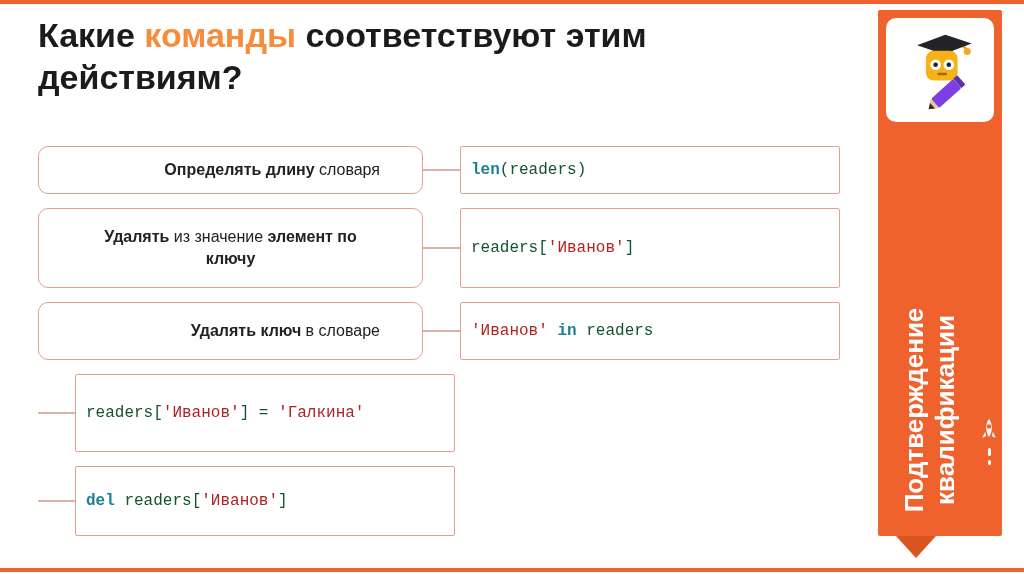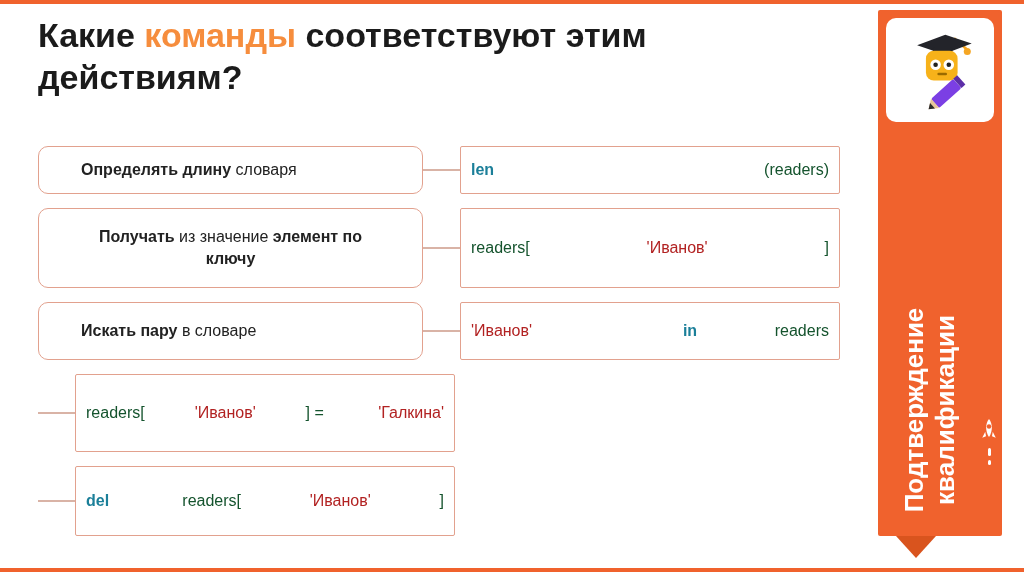--- a/index.html
+++ b/index.html
@@ -18,31 +18,31 @@
   }
   .top-line{position:absolute;top:0;left:0;right:0;height:4px;background:var(--accent);}
   .bottom-line{position:absolute;bottom:2px;left:0;right:0;height:4px;background:var(--accent);}
   .title{position:absolute;left:38px;top:14px;width:780px;margin:0;
     font-size:34px;font-weight:700;line-height:1.24;color:#1b1b1b;}
   .title .hl{color:var(--title-highlight);}
   .rows{position:absolute;left:38px;top:146px;width:802px;display:flex;flex-direction:column;gap:14px;}
   .row{display:flex;align-items:stretch;}
   .action-box{
     width:385px;box-sizing:border-box;border:1px solid var(--box-border);border-radius:10px;
-    display:flex;align-items:center;justify-content:flex-start;text-align:center;
+    display:flex;align-items:center;justify-content:flex-end;text-align:center;
     padding:6px 42px;font-size:16px;line-height:1.35;color:#222;background:#fff;
   }
   .action-box .seg{display:inline;}
   .b{font-weight:700;}
   .connector{align-self:center;width:37px;height:2px;background:var(--connector);flex:none;}
   .code-box{
     width:380px;box-sizing:border-box;border:1px solid var(--box-border);border-radius:2px;
-    display:flex;align-items:center;justify-content:space-between;text-align:center;
+    display:flex;align-items:center;justify-content:flex-start;text-align:center;
     padding:10px 10px;background:#fff;
-    font-family:Liberation Sans, sans-serif;font-size:16px;color:#222;
+    font-family:Liberation Mono, monospace;font-size:16px;color:#222;
     white-space:pre;
   }
   .tok-kw{color:var(--keyword);font-weight:600;}
   .tok-str{color:var(--string);}
   .tok-plain{color:#14532d;}
   .row:nth-child(1) .action-box,.row:nth-child(1) .code-box{min-height:48px;}
   .row:nth-child(2) .action-box,.row:nth-child(2) .code-box{min-height:80px;}
   .row:nth-child(3) .action-box,.row:nth-child(3) .code-box{min-height:58px;}
   .row:nth-child(4) .action-box,.row:nth-child(4) .code-box{min-height:78px;}
   .row:nth-child(5) .action-box,.row:nth-child(5) .code-box{min-height:70px;}
@@ -72,28 +72,28 @@
   <div class="rows">
       <div class="row">
         <div class="action-box">
           <div><span class="seg b">Определять длину</span><span class="seg"> словаря</span></div>
         </div>
         <div class="connector"></div>
         <div class="code-box"><span class="tok-kw">len</span><span class="tok-plain">(readers)</span></div>
       </div>
       <div class="row">
         <div class="action-box">
-          <div><span class="seg b">Получать</span><span class="seg"> из значение </span><span class="seg b">элемент по ключу</span></div>
+          <div><span class="seg b">Удалять</span><span class="seg"> из значение </span><span class="seg b">элемент по ключу</span></div>
         </div>
         <div class="connector"></div>
         <div class="code-box"><span class="tok-plain">readers[</span><span class="tok-str">'Иванов'</span><span class="tok-plain">]</span></div>
       </div>
       <div class="row">
         <div class="action-box">
-          <div><span class="seg b">Искать пару</span><span class="seg"> в словаре</span></div>
+          <div><span class="seg b">Удалять ключ</span><span class="seg"> в словаре</span></div>
         </div>
         <div class="connector"></div>
         <div class="code-box"><span class="tok-str">'Иванов'</span><span class="tok-plain"> </span><span class="tok-kw">in</span><span class="tok-plain"> readers</span></div>
       </div>
       <div class="row">
         <div class="connector"></div>
         <div class="code-box"><span class="tok-plain">readers[</span><span class="tok-str">'Иванов'</span><span class="tok-plain">] = </span><span class="tok-str">'Галкина'</span></div>
       </div>
       <div class="row">
         <div class="connector"></div>

